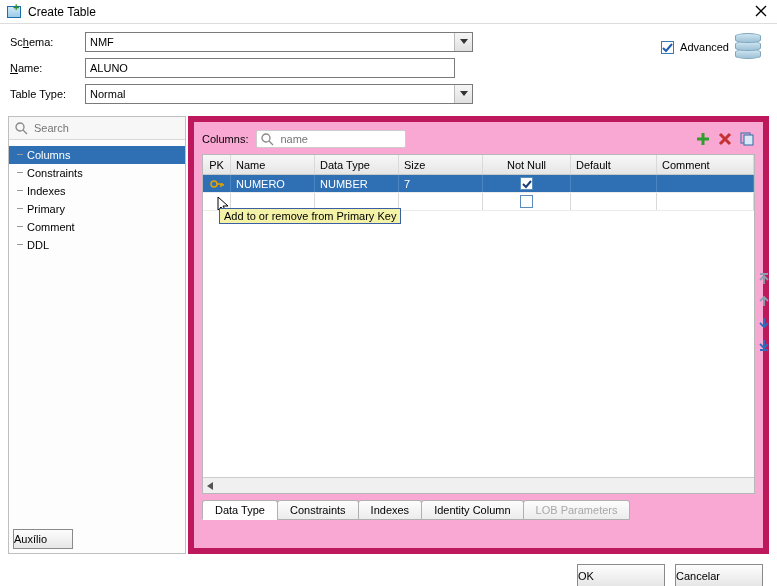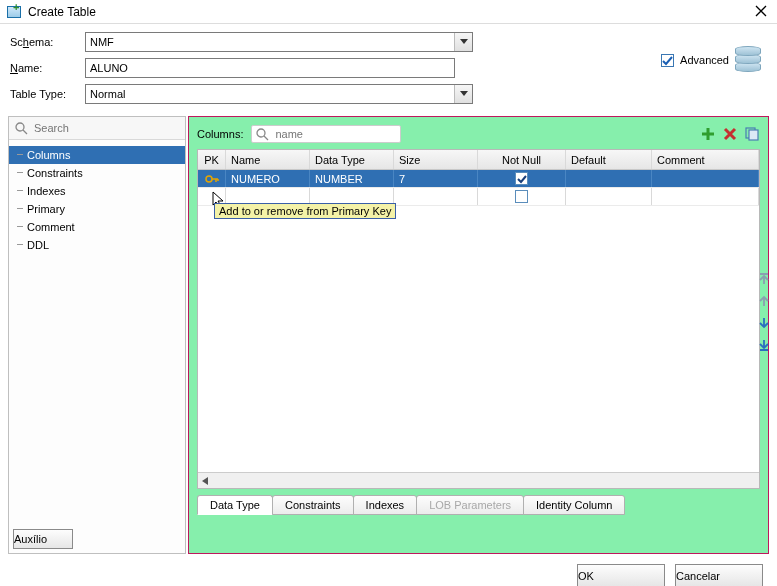--- a/index.html
+++ b/index.html
@@ -38,42 +38,42 @@
   .dropdown { width:388px; }
   .dropdown .arrow {
     position:absolute; right:0; top:0; width:18px; height:18px;
     display:flex; align-items:center; justify-content:center;
     background:linear-gradient(#f6f6f6,#e0e0e0);
     border-left:1px solid #bbb;
   }
   .dropdown .arrow svg { width:8px; height:6px; }
   .textfield { width:370px; }
 
-  .adv-area { position:absolute; top:46px; right:16px; display:flex; align-items:center; gap:6px; }
+  .adv-area { position:absolute; top:33px; right:16px; display:flex; align-items:center; gap:6px; }
   .chk { width:13px; height:13px; border:1px solid #3a77b3; background:#fff; display:flex; align-items:center; justify-content:center; }
   .chk .tick { width:11px; height:11px; }
   .db-icon { width:26px; height:28px; position:relative; }
   .db-icon .disk { position:absolute; left:0; width:26px; height:10px; border-radius:50%/30%;
     background:linear-gradient(#cfe5f2,#9ec2d6); border:1px solid #7ea6bd; }
   .db-icon .d1 { top:0; }
   .db-icon .d2 { top:8px; }
   .db-icon .d3 { top:16px; }
 
   
   .main { display:flex; height:438px; padding:0 8px 0 8px; gap:2px; }
   .left-panel { width:178px; border:1px solid #bfbfbf; background:#fdfdfd; display:flex; flex-direction:column; }
   .search-bar { display:flex; align-items:center; padding:4px 6px; border-bottom:1px solid #d9d9d9; gap:4px; background:#f7f7f7;}
   .mag { width:13px; height:13px; flex-shrink:0; }
   .search-input { border:none; outline:none; font-size:11px; color:#888; background:transparent; width:100%; }
   .tree { padding:6px 0; overflow:auto; }
   .tree-item { padding:3px 8px 3px 18px; position:relative; cursor:pointer; }
   .tree-item::before { content:""; position:absolute; left:8px; top:8px; width:6px; height:1px; background:#999; }
   .tree-item.selected { background:#2f6fb3; color:#fff; }
 
-  .right-panel { flex:1; border:1px solid #be185d; background:#86efac; display:flex; flex-direction:column; position:relative; }
+  .right-panel { flex:1; border:6px solid #be185d; background:#f9a8d4; display:flex; flex-direction:column; position:relative; }
   .cols-header { display:flex; align-items:center; padding:8px 8px 6px 8px; gap:8px; }
   .cols-header .h-lbl { }
   .cols-search { flex:0 0 auto; display:flex; align-items:center; border:1px solid #ccc; border-radius:2px; height:18px; padding:0 4px; background:#fff; width:150px; gap:4px;}
   .cols-search input { border:none; outline:none; font-size:11px; color:#888; width:110px; background:transparent;}
   .toolbar-right { margin-left:auto; display:flex; gap:6px; align-items:center; }
   .tb-btn { width:16px; height:16px; display:flex; align-items:center; justify-content:center; cursor:pointer; }
 
   
   .grid-wrap { margin:0 8px; border:1px solid #b8b8b8; background:#fff; height:340px; overflow:hidden; position:relative;}
   .grid-head, .grid-row { display:flex; }
@@ -314,22 +314,22 @@
               <path d="M6 0 L0 4 L6 8 Z" fill="#555"></path>
             </svg>
         </span>
       </div>
     </div>
 
     <div class="subtabs" id="subtabs">
         <div class="subtab active">Data Type</div>
         <div class="subtab">Constraints</div>
         <div class="subtab">Indexes</div>
+        <div class="subtab">Identity Column</div>
         <div class="subtab disabled">LOB Parameters</div>
-        <div class="subtab">Identity Column</div>
       </div>
   </div>
 </div>
 
 <div class="move-arrows">
   <span class="arrow-btn">
     <svg viewBox="0 0 14 14">
         <path d="M7 12 L7 4 M3 8 L7 4 L11 8 M3 2 H11" fill="none" stroke="#8aa0b0" stroke-width="1.8"></path>
       </svg>
   </span>

